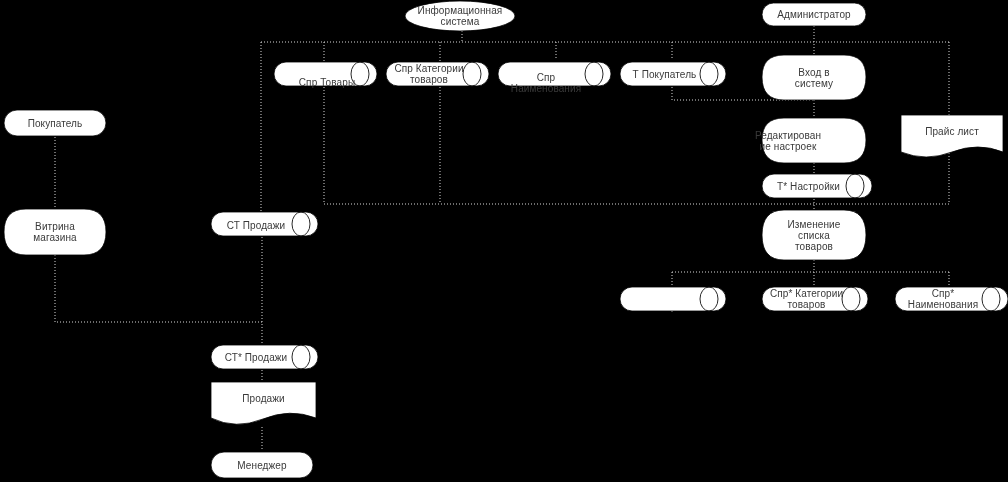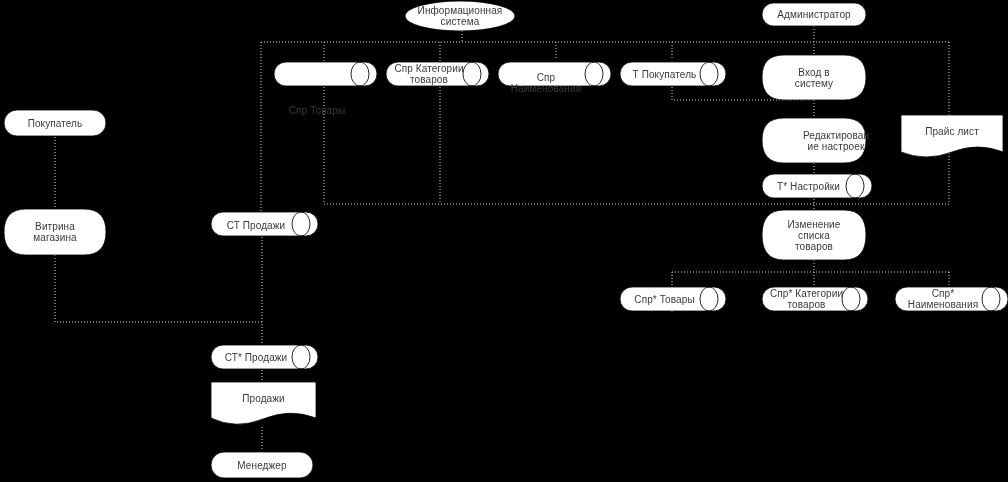--- a/index.html
+++ b/index.html
@@ -160,33 +160,32 @@
       <path class="shape-outline" d="M301,345 a9,12 0 0 1 0,24"></path>
     </g>
 
     <path class="shape-fill" d="M211,382 L316,382 L316,418 Q290,408 263,419 Q236,430 211,418 Z"></path>
 
     <rect class="shape-fill" x="211" y="452" width="102" height="26" rx="13" ry="13"></rect>
 
   </svg>
 
   <div class="node-label" style="left:405px;top:1px;width:110px;height:30px;">Информационная<br>система</div>
-  <div class="node-label" style="left:274px;top:62px;width:86px;height:40px;margin-top:28px;">Спр Товары</div>
+  <div class="node-label" style="left:284px;top:62px;width:86px;height:40px;">Спр Товары</div>
   <div class="node-label" style="left:386px;top:62px;width:86px;height:24px;">Спр Категории<br>товаров</div>
   <div class="node-label" style="left:498px;top:62px;width:96px;height:42px;">Спр<br>Наименования</div>
   <div class="node-label" style="left:620px;top:62px;width:89px;height:24px;">Т Покупатель</div>
   <div class="node-label" style="left:762px;top:3px;width:104px;height:23px;">Администратор</div>
   <div class="node-label" style="left:762px;top:55px;width:104px;height:45px;">Вход в<br>систему</div>
-  <div class="node-label" style="left:784px;top:118px;width:104px;height:45px;">Редактирован<br>ие настроек</div>
+  <div class="node-label" style="left:736px;top:118px;width:104px;height:45px;">Редактирован<br>ие настроек</div>
   <div class="node-label" style="left:762px;top:174px;width:93px;height:24px;">Т* Настройки</div>
   <div class="node-label" style="left:901px;top:115px;width:102px;height:32px;">Прайс лист</div>
   <div class="node-label" style="left:4px;top:110px;width:102px;height:26px;">Покупатель</div>
   <div class="node-label" style="left:4px;top:209px;width:102px;height:46px;">Витрина<br>магазина</div>
   <div class="node-label" style="left:211px;top:212px;width:90px;height:27px;">СТ Продажи</div>
   <div class="node-label" style="left:762px;top:210px;width:104px;height:50px;">Изменение<br>списка<br>товаров</div>
-  <div class="node-label" style="left:620px;top:287px;width:89px;height:24px;">Спр* Товары</div>
   <div class="node-label" style="left:762px;top:287px;width:89px;height:24px;">Спр* Категории<br>товаров</div>
   <div class="node-label" style="left:895px;top:287px;width:96px;height:24px;">Спр*<br>Наименования</div>
   <div class="node-label" style="left:211px;top:382px;width:105px;height:32px;">Продажи</div>
   <div class="node-label" style="left:211px;top:345px;width:90px;height:24px;">СТ* Продажи</div>
   <div class="node-label" style="left:211px;top:452px;width:102px;height:26px;">Менеджер</div>
 
 </div>
 
 </body></html>

